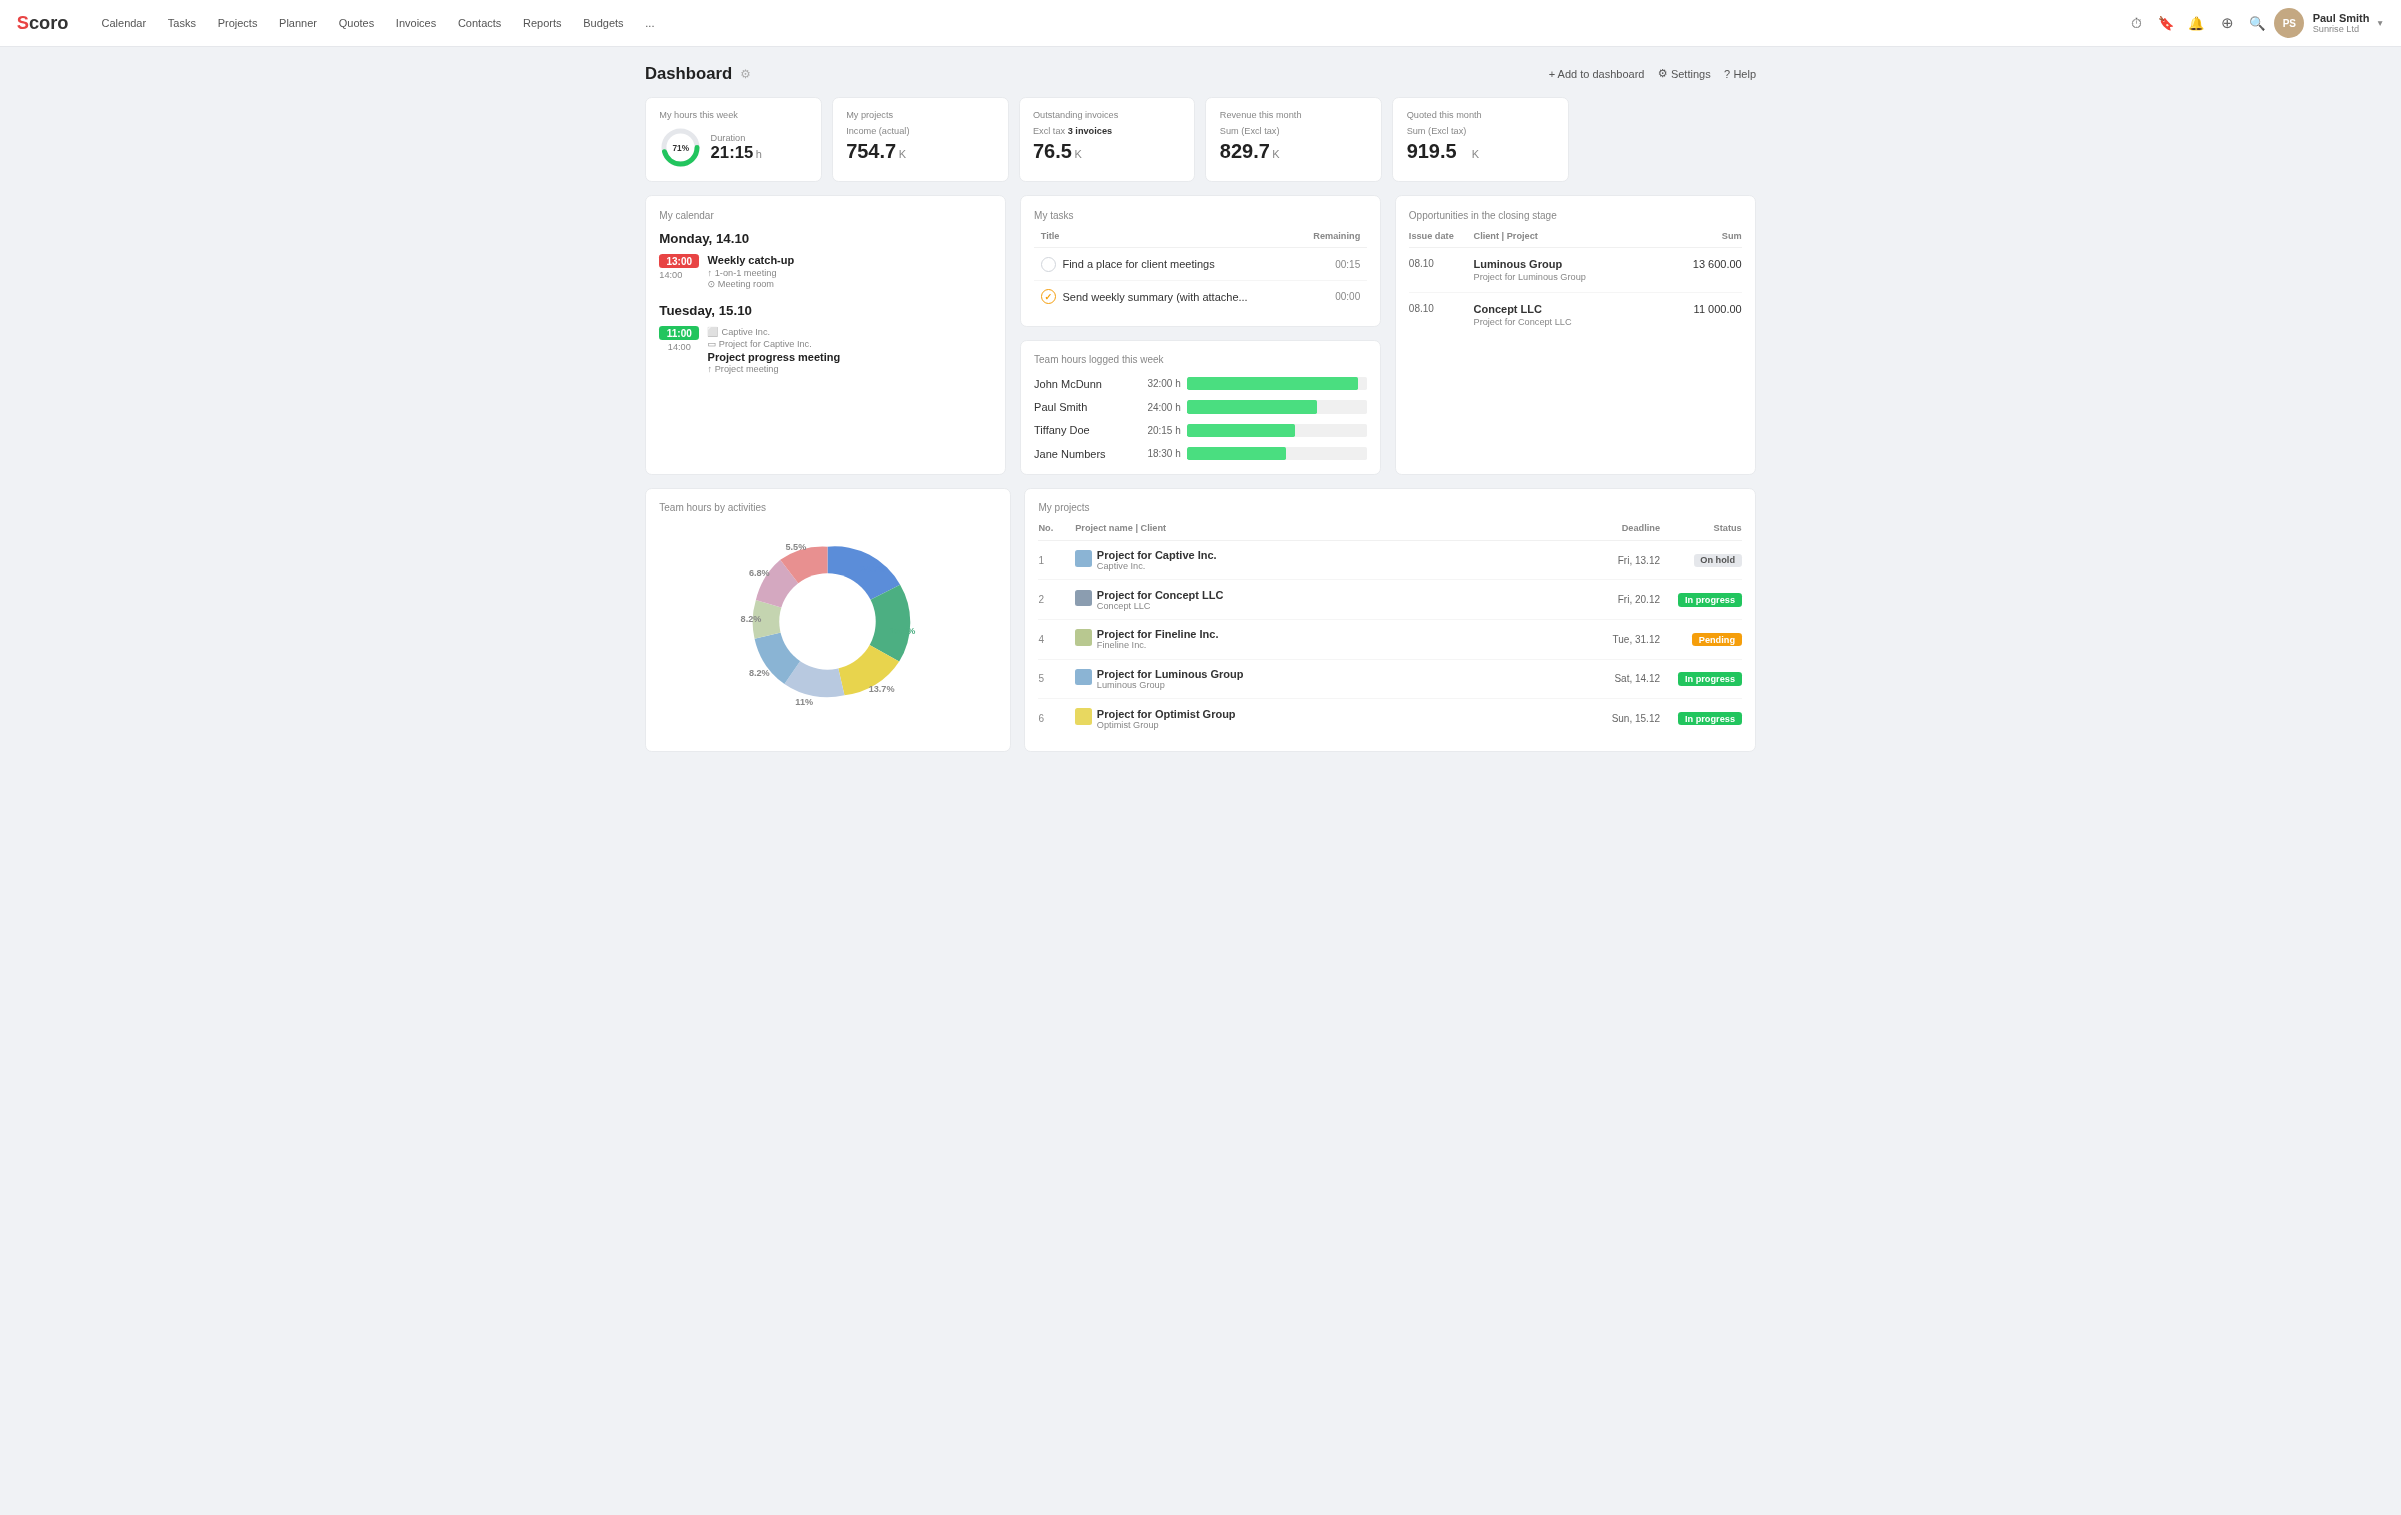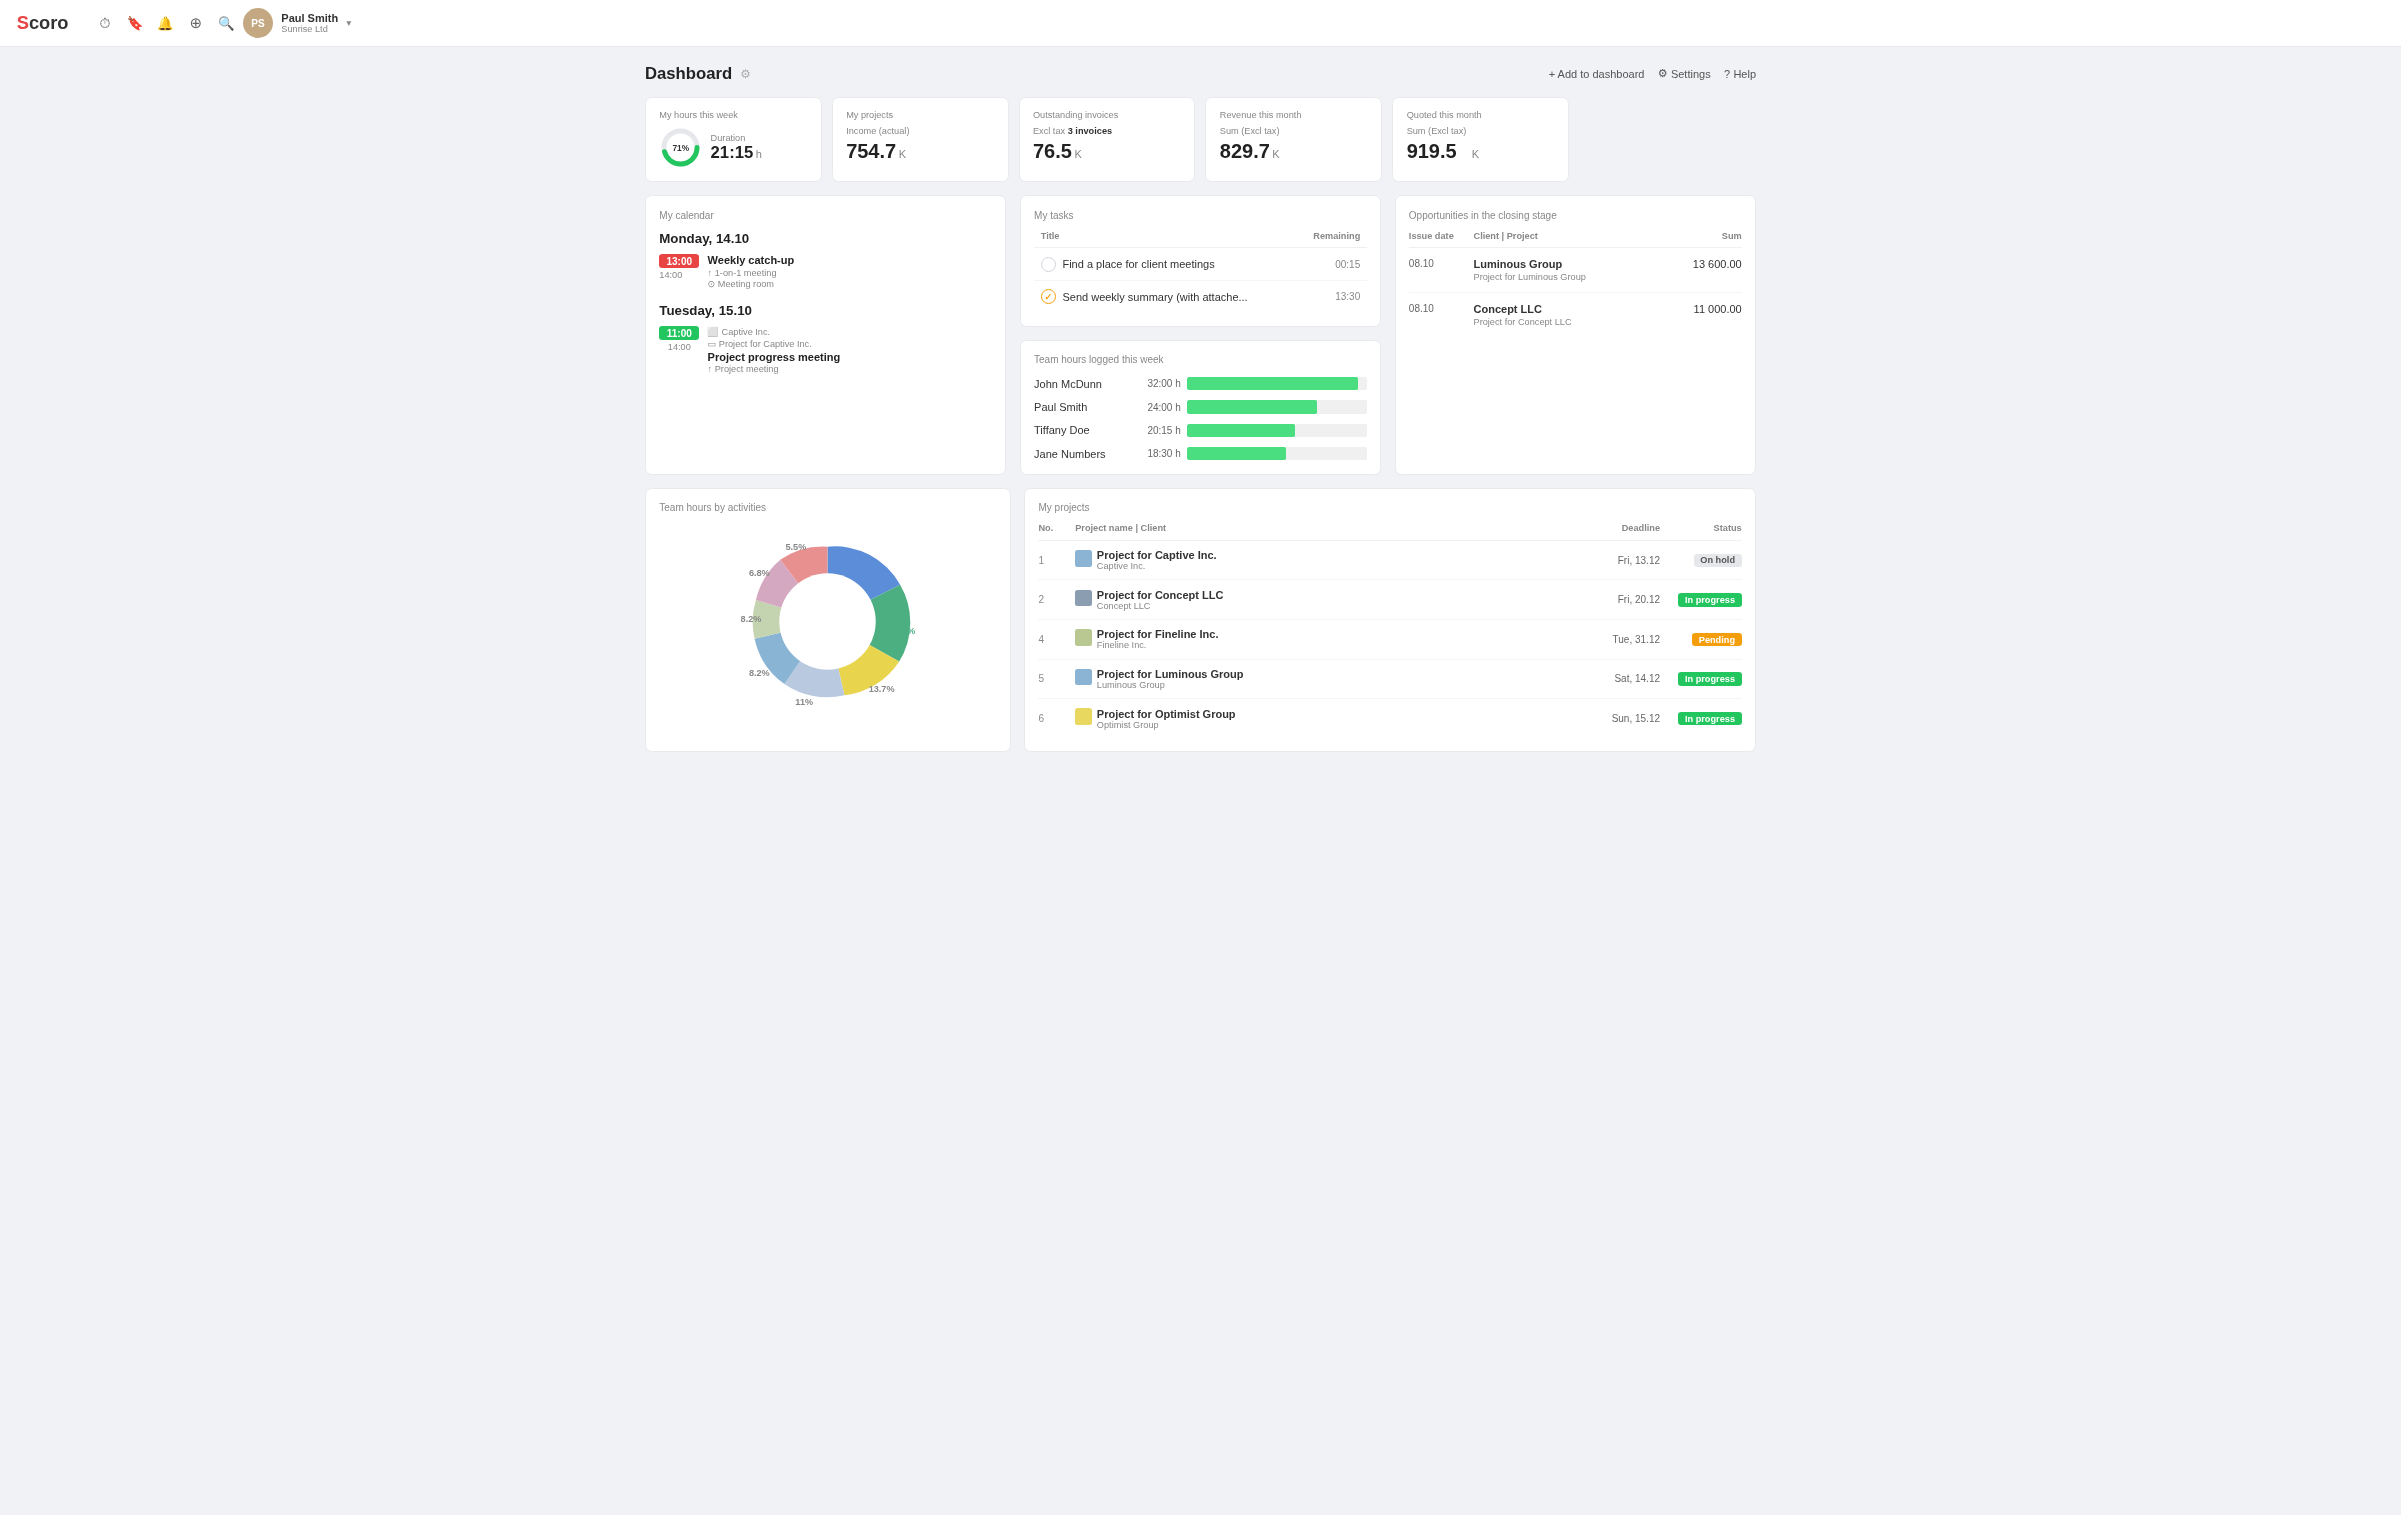--- a/index.html
+++ b/index.html
@@ -5,20 +5,32 @@
     * { box-sizing: border-box; margin: 0; padding: 0; }
     body { font-family: -apple-system, BlinkMacSystemFont, 'Segoe UI', sans-serif; background: #f0f2f5; font-size: 11px; color: #333; }
   </style>
 </head>
 <body>
 
 <nav style="background:#fff; display:flex; align-items:center; padding:0 16.7px; height:47px; border-bottom:0.8px solid #e5e7eb; position:sticky; top:0; z-index:100;">
   <div style="display:flex;align-items:center;margin-right:23px;cursor:pointer;">
     <span style="font-size:18.3px;font-weight:800;color:#e84444;">S</span>
     <span style="font-size:18.3px;font-weight:800;color:#333;">coro</span>
+  </div>
+  <div style="display:flex;align-items:center;gap:1.7px;flex:1;">
+    <span style="padding:5px 10px;color:#555;font-size:11px;cursor:pointer;border-radius:3.3px;">Calendar</span>
+    <span style="padding:5px 10px;color:#555;font-size:11px;cursor:pointer;border-radius:3.3px;">Tasks</span>
+    <span style="padding:5px 10px;color:#555;font-size:11px;cursor:pointer;border-radius:3.3px;">Projects</span>
+    <span style="padding:5px 10px;color:#555;font-size:11px;cursor:pointer;border-radius:3.3px;">Planner</span>
+    <span style="padding:5px 10px;color:#555;font-size:11px;cursor:pointer;border-radius:3.3px;">Quotes</span>
+    <span style="padding:5px 10px;color:#555;font-size:11px;cursor:pointer;border-radius:3.3px;">Invoices</span>
+    <span style="padding:5px 10px;color:#555;font-size:11px;cursor:pointer;border-radius:3.3px;">Contacts</span>
+    <span style="padding:5px 10px;color:#555;font-size:11px;cursor:pointer;border-radius:3.3px;">Reports</span>
+    <span style="padding:5px 10px;color:#555;font-size:11px;cursor:pointer;border-radius:3.3px;">Budgets</span>
+    <span style="padding:5px 10px;color:#555;font-size:11px;cursor:pointer;border-radius:3.3px;">...</span>
   </div>
   <div style="display:flex;align-items:center;gap:3.3px;">
     <div style="width:27px;height:27px;display:flex;align-items:center;justify-content:center;cursor:pointer;color:#666;font-size:14px;">⏱</div>
     <div style="width:27px;height:27px;display:flex;align-items:center;justify-content:center;cursor:pointer;color:#666;font-size:13.3px;">🔖</div>
     <div style="width:27px;height:27px;display:flex;align-items:center;justify-content:center;cursor:pointer;color:#666;font-size:13.3px;">🔔</div>
     <div style="width:27px;height:27px;display:flex;align-items:center;justify-content:center;cursor:pointer;color:#666;font-size:15px;">⊕</div>
     <div style="width:27px;height:27px;display:flex;align-items:center;justify-content:center;cursor:pointer;color:#666;font-size:13.3px;">🔍</div>
     <div style="width:30px;height:30px;border-radius:50%;background:#c4a882;display:flex;align-items:center;justify-content:center;font-size:10px;font-weight:700;color:#fff;cursor:pointer;">PS</div>
     <div style="margin-left:5px;cursor:pointer;">
       <div style="font-size:11px;font-weight:600;color:#333;">Paul Smith</div>
@@ -156,21 +168,21 @@
           <span style="font-size:10px;color:#888;">00:15</span>
         </div>
 
         <div style="display:flex;align-items:center;justify-content:space-between;padding:8.3px 6.7px;cursor:pointer;">
           <div style="display:flex;align-items:center;gap:6.7px;">
             <div style="width:15px;height:15px;border:1.3px solid #f59e0b;border-radius:50%;flex-shrink:0;display:flex;align-items:center;justify-content:center;">
               <span style="color:#f59e0b;font-size:9.2px;font-weight:700;">✓</span>
             </div>
             <span style="font-size:11px;color:#333;">Send weekly summary (with attache...</span>
           </div>
-          <span style="font-size:10px;color:#888;">13:30</span>
+          <span style="font-size:10px;color:#888;">00:00</span>
         </div>
       </div>
 
       <div style="background:#fff;border-radius:6.7px;border:0.8px solid #e8eaed;padding:13.3px;flex:1;">
         <div style="font-size:10px;color:#888;font-weight:500;margin-bottom:11.7px;">Team hours logged this week</div>
 
         <div style="display:flex;align-items:center;margin-bottom:10px;gap:6.7px;">
           <span style="width:92px;font-size:11px;color:#333;">John McDunn</span>
           <span style="width:48px;text-align:right;font-size:10px;color:#666;">32:00 h</span>
           <div style="flex:1;height:13.3px;background:#f0f0f0;border-radius:1.7px;overflow:hidden;">

